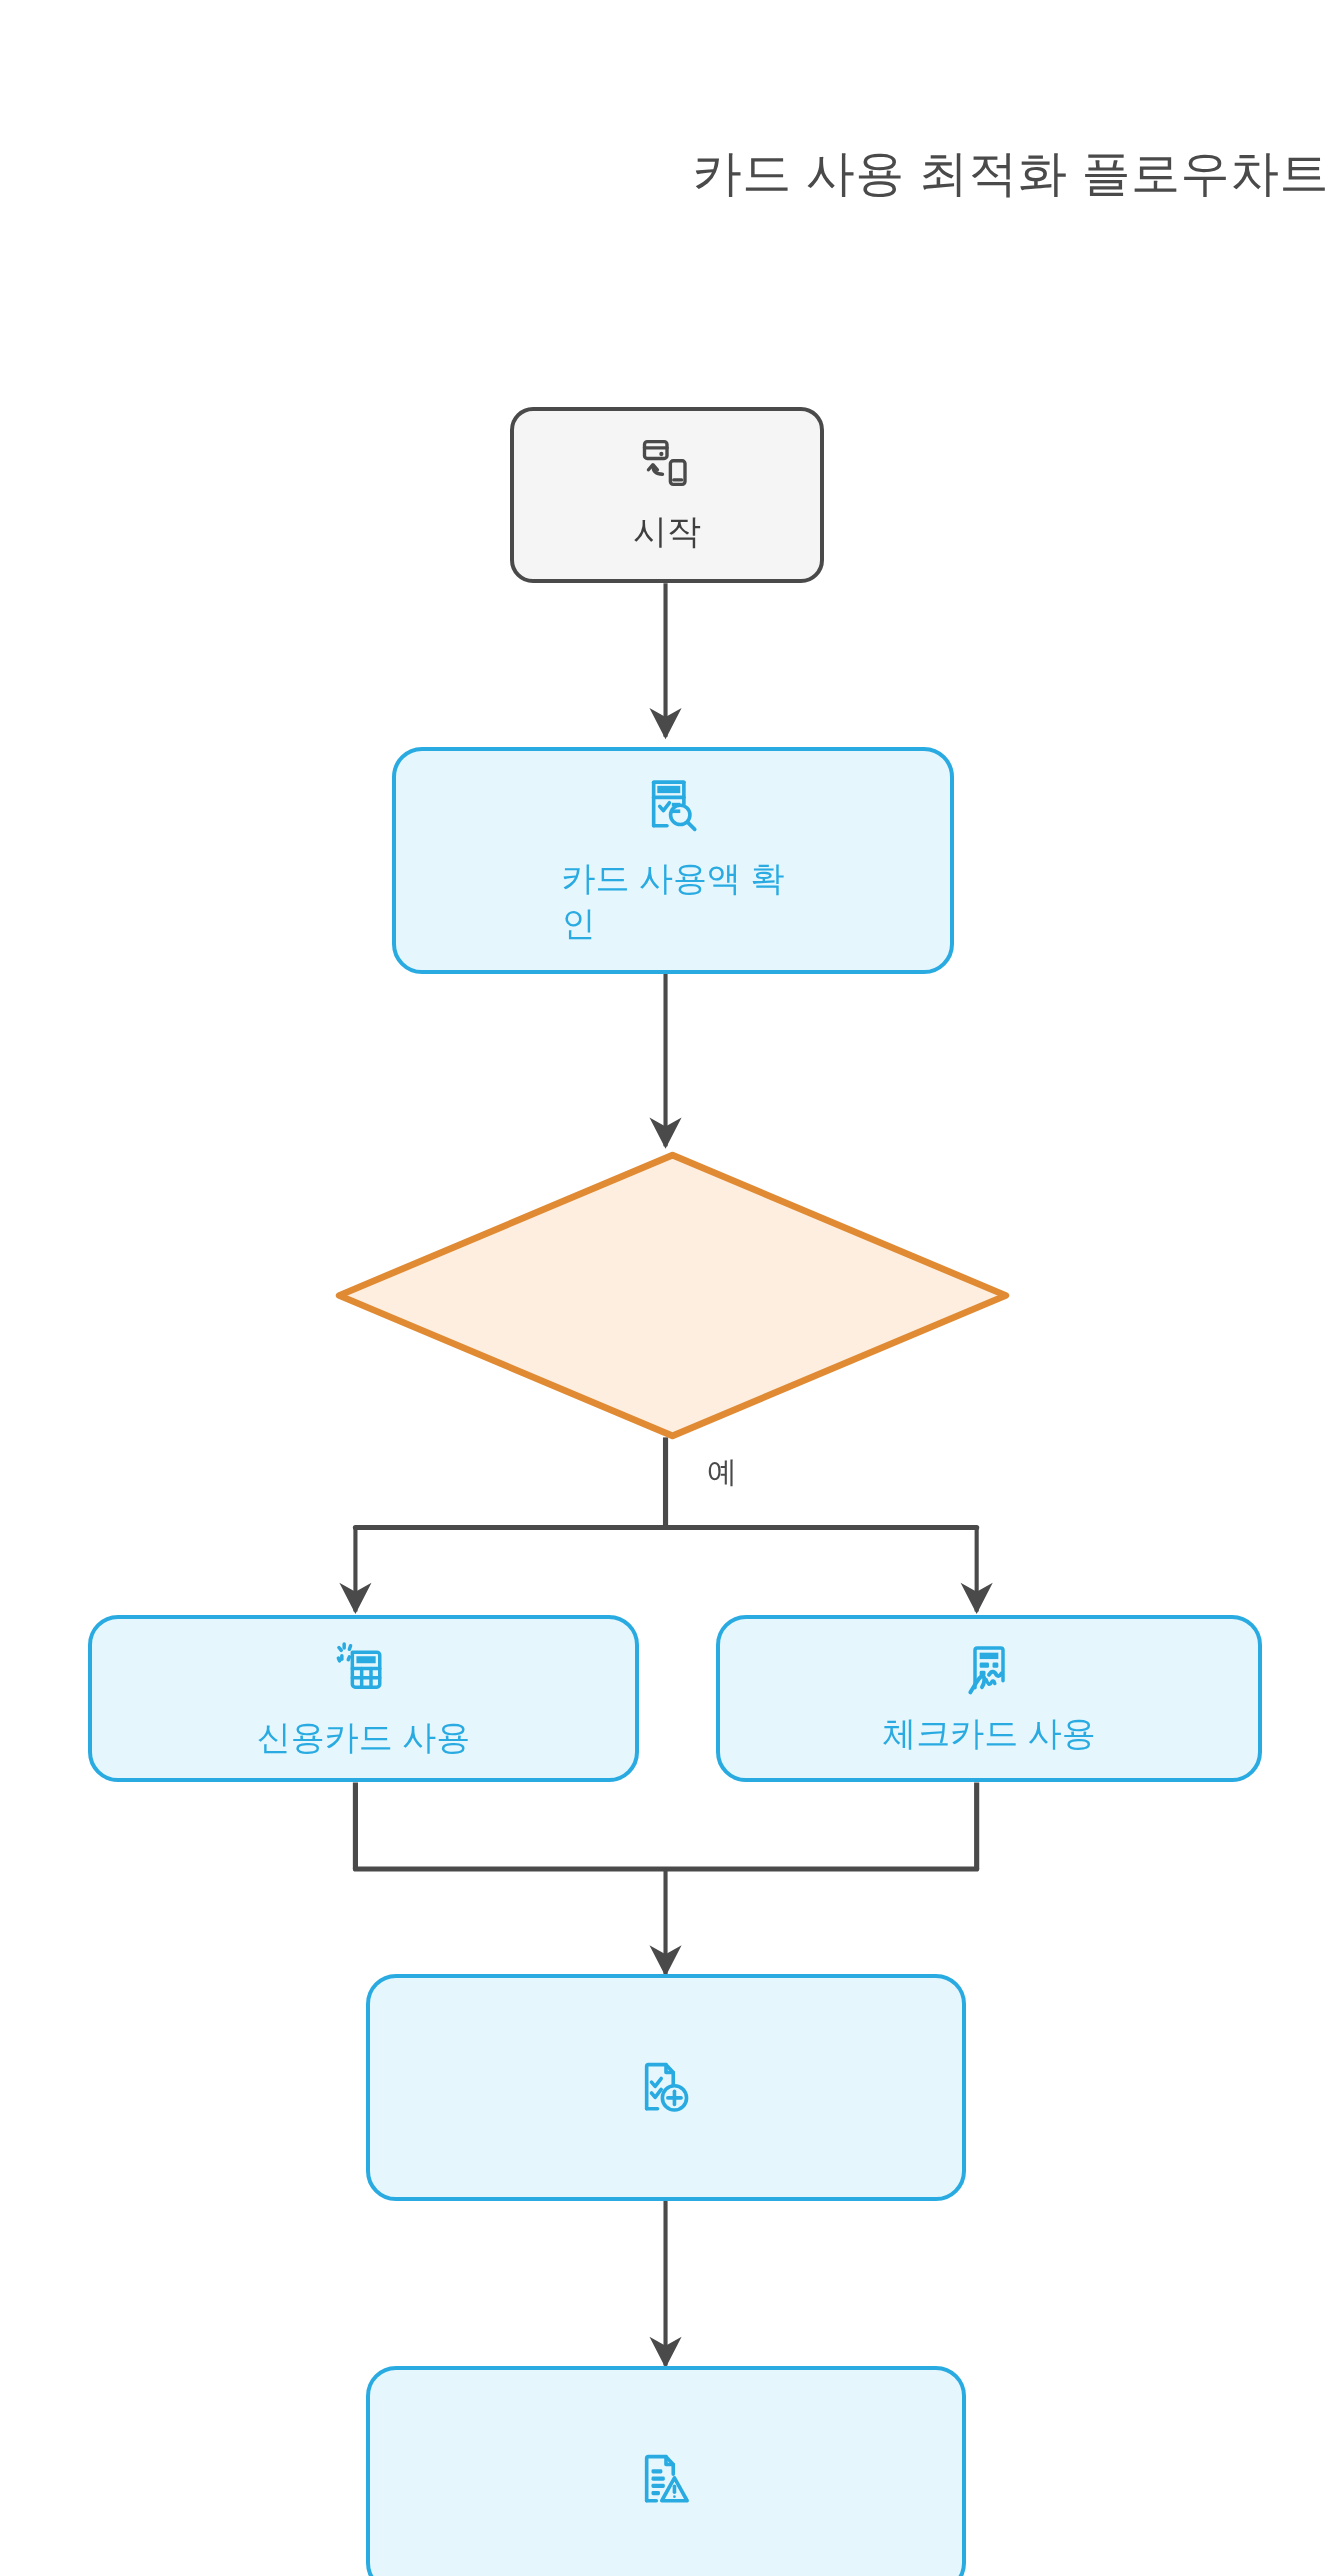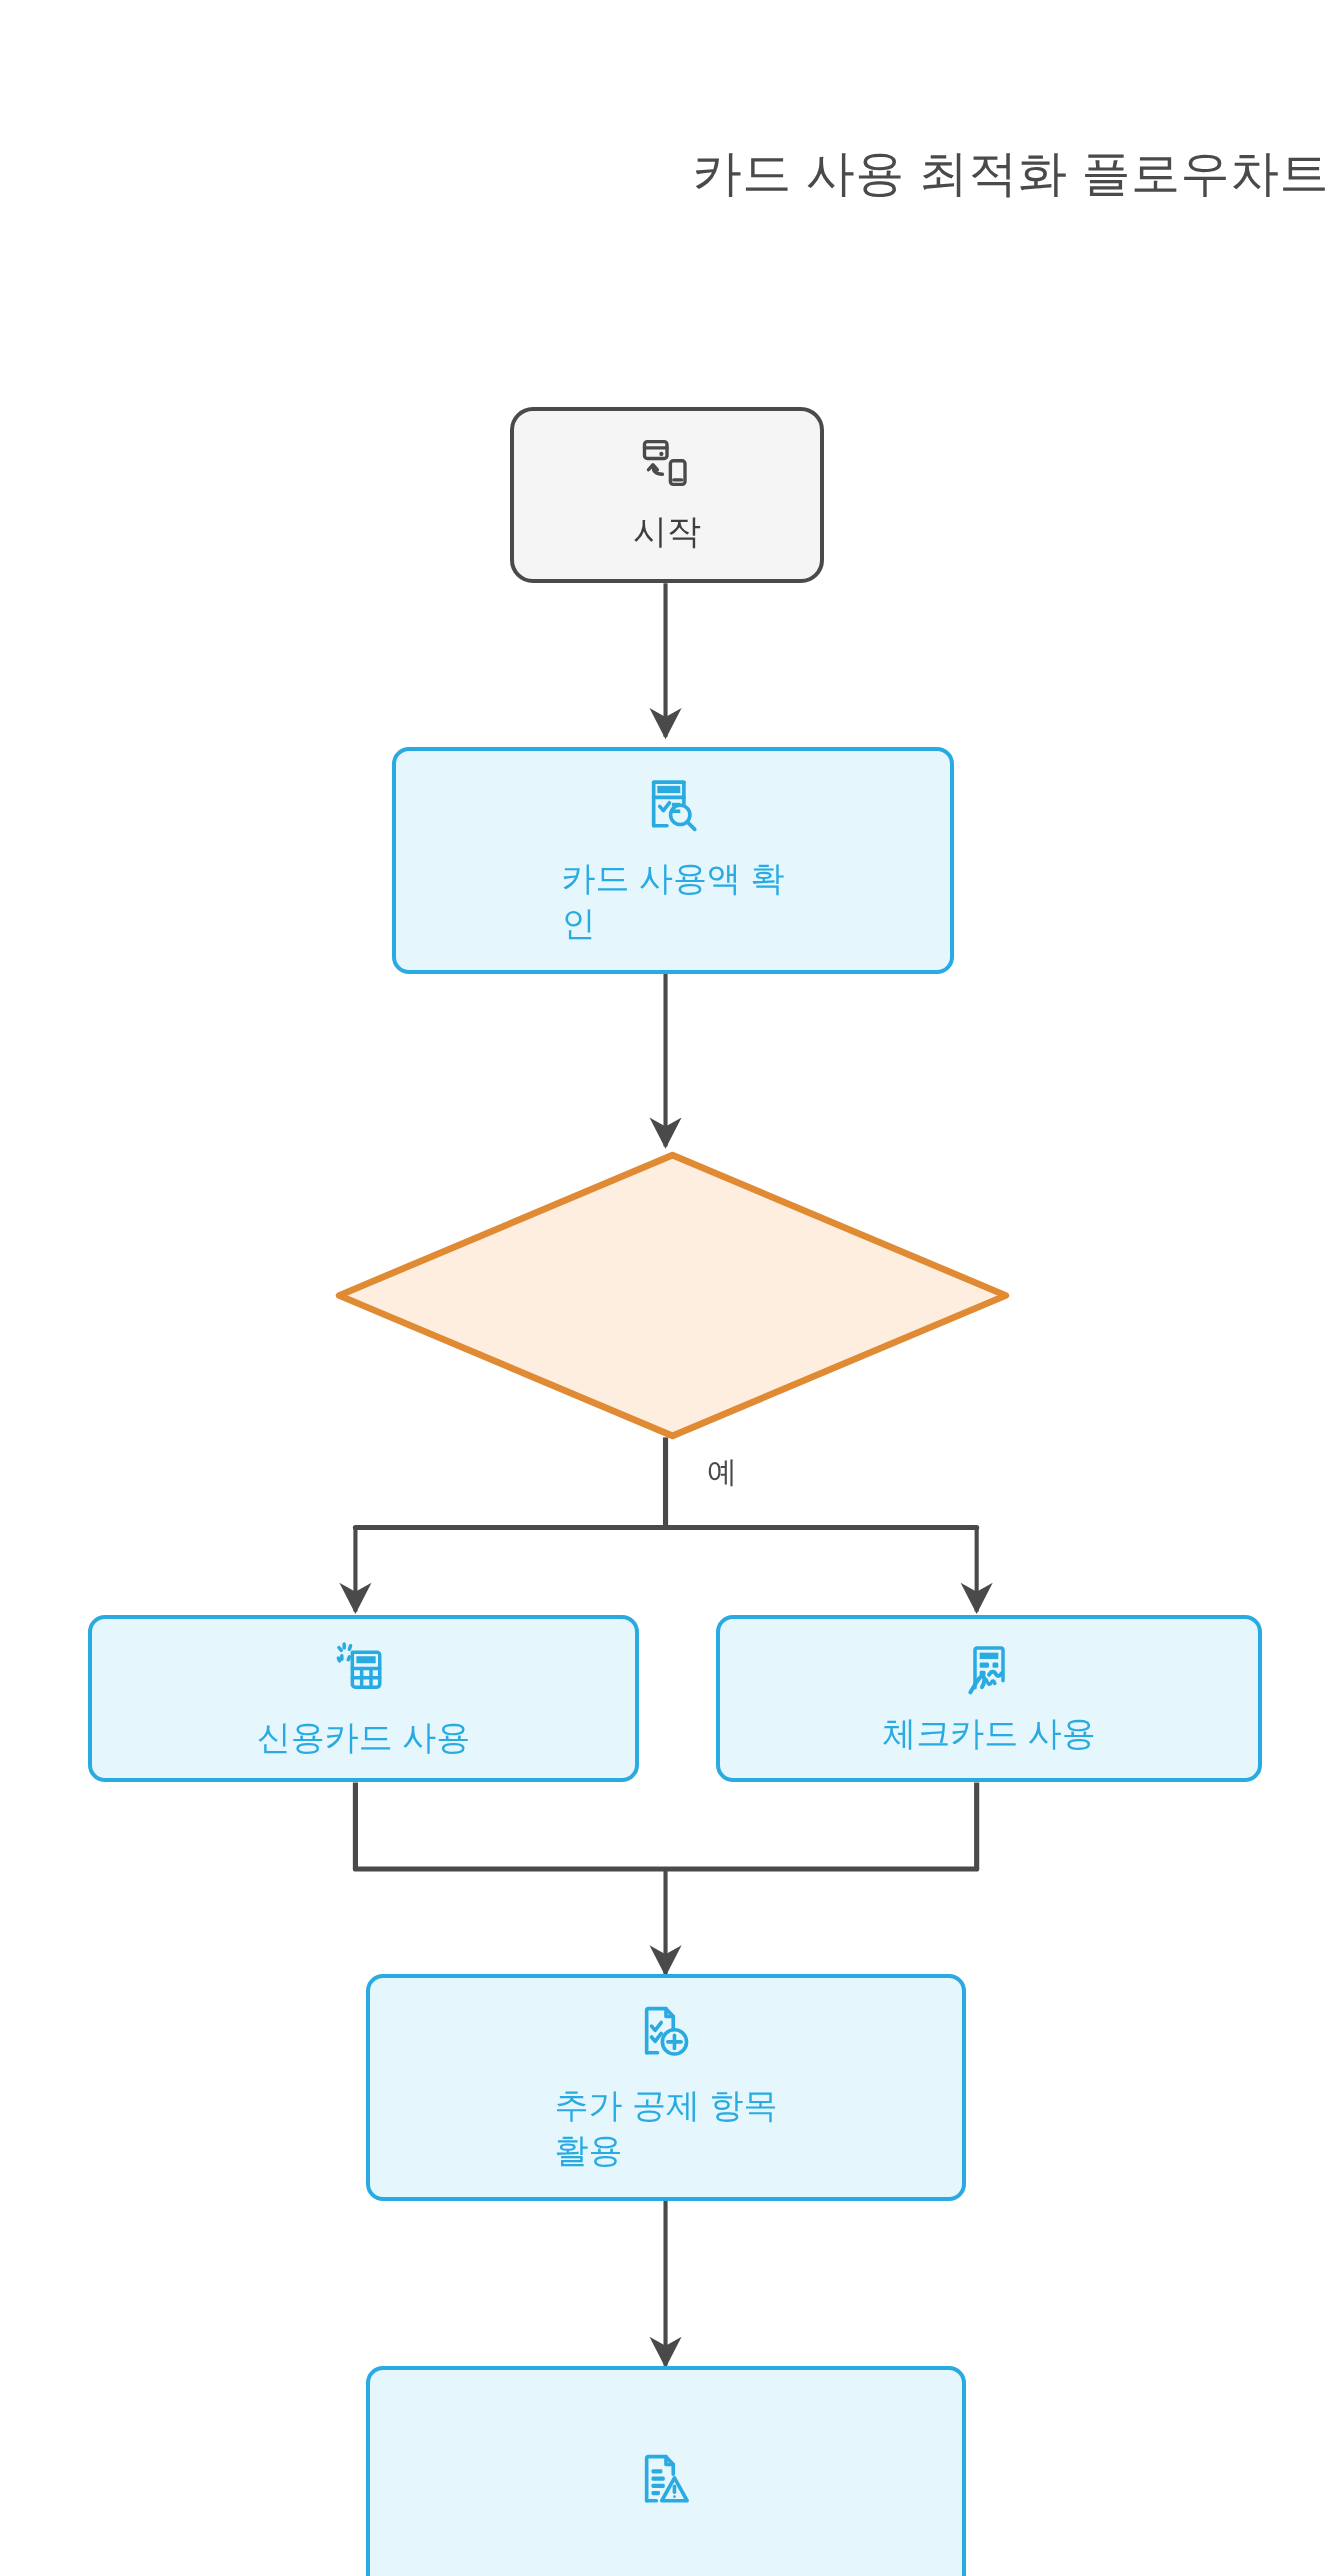--- a/index.html
+++ b/index.html
@@ -57,21 +57,21 @@
   .node.terminal {
     background: #f5f5f5;
     border: 4.6px solid #4a4a4a;
     border-radius: 23px;
   }
   .node.terminal .node-label { color: #3f3f3f; }
   
   .node.process {
     background: #e6f6fd;
     border: 4.6px solid #29abe2;
-    border-radius: 17px;
+    border-radius: 30px;
   }
   .node.process .node-label { color: #29abe2; }
   
   .node.decision {
     background: transparent;
     border: none;
   }
   .diamond-shape {
     position: absolute;
     left: 0; top: 0;
@@ -208,22 +208,20 @@
       <path d="M8,42 L8,7 A1.5,1.5 0 0 1 9.5,5.5 L24,5.5 L30,12 L30,22"></path>
       <polyline points="24,5.5 24,12 30,12"></polyline>
       <line x1="8" y1="42" x2="17" y2="42"></line>
       <polyline points="12,20 15,23.5 20,17"></polyline>
       <polyline points="12,29 15,32.5 20,26"></polyline>
       <circle cx="31" cy="33" r="10"></circle>
       <line x1="31" y1="27.5" x2="31" y2="38.5"></line>
       <line x1="25.5" y1="33" x2="36.5" y2="33"></line>
     </svg>
   </span>
-  <span class="node-label">추가 공제 항목
-활용</span>
 </div>
 
 <div class="node process" style="left:366px; top:2366px; width:600px; height:227px; gap:20.6px;">
   <span class="node-icon">
     <svg width="58" height="58" viewBox="0 0 48 48" fill="none" stroke="#29abe2" stroke-width="3" stroke-linecap="round" stroke-linejoin="round">
       <path d="M8,42 L8,7 A1.5,1.5 0 0 1 9.5,5.5 L24,5.5 L30,12 L30,20"></path>
       <polyline points="24,5.5 24,12 30,12"></polyline>
       <line x1="8" y1="42" x2="16" y2="42"></line>
       <rect x="12" y="16" width="9" height="3.5" rx="1.2" fill="#29abe2" stroke="none"></rect>
       <rect x="12" y="22" width="11" height="3.5" rx="1.2" fill="#29abe2" stroke="none"></rect>

